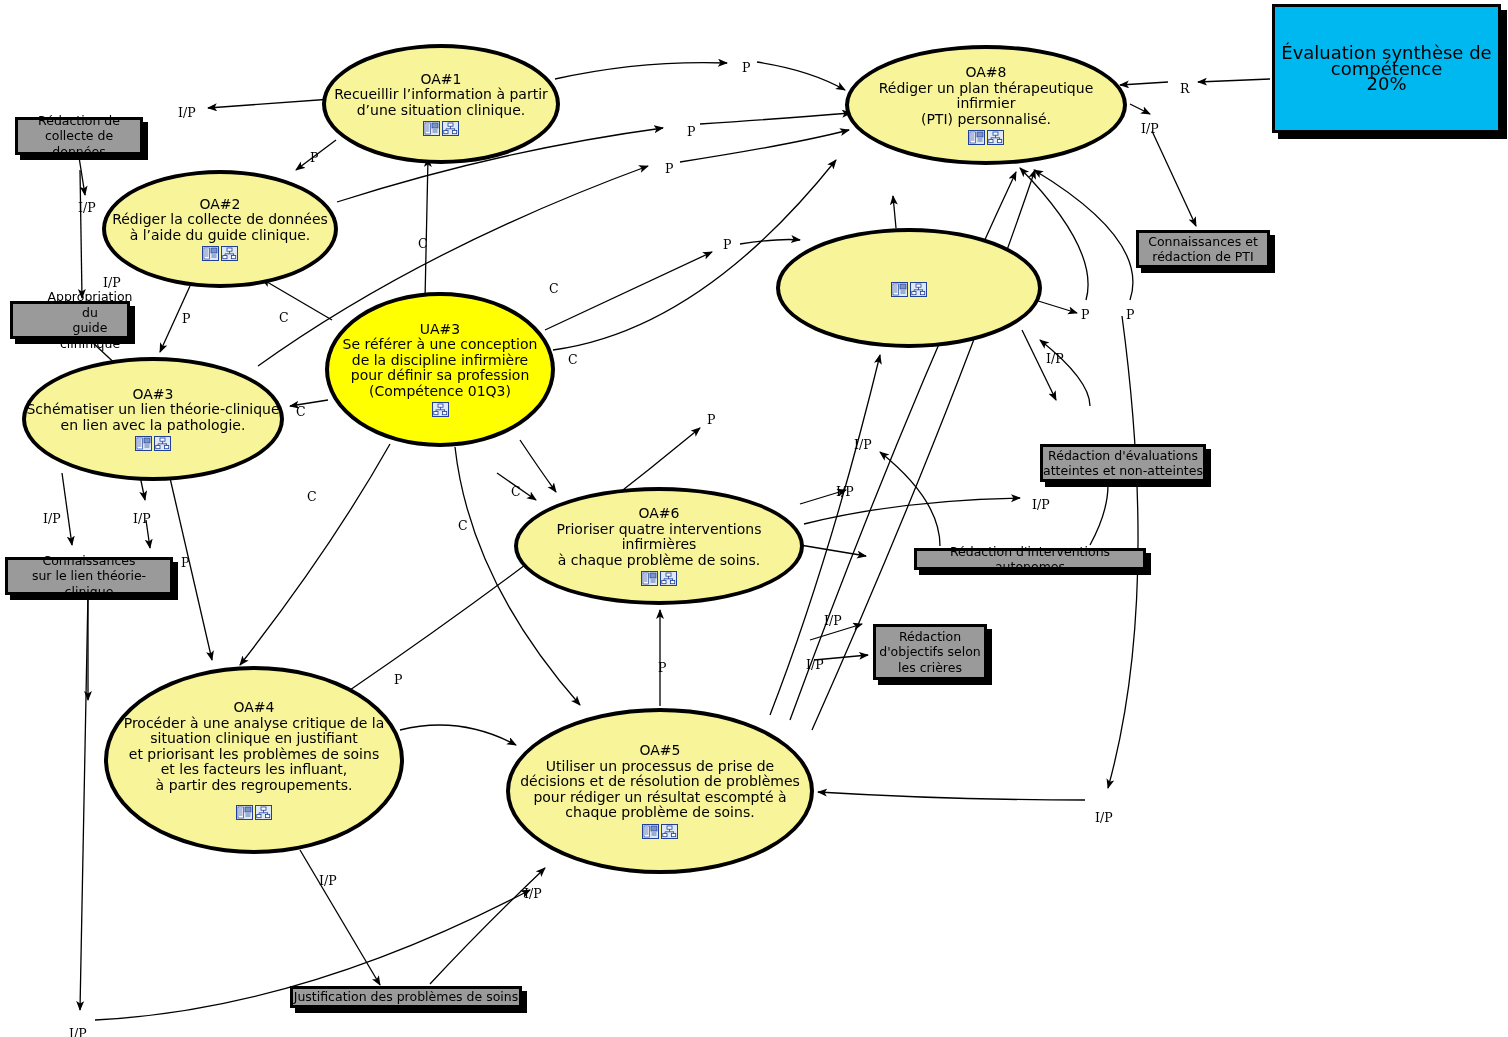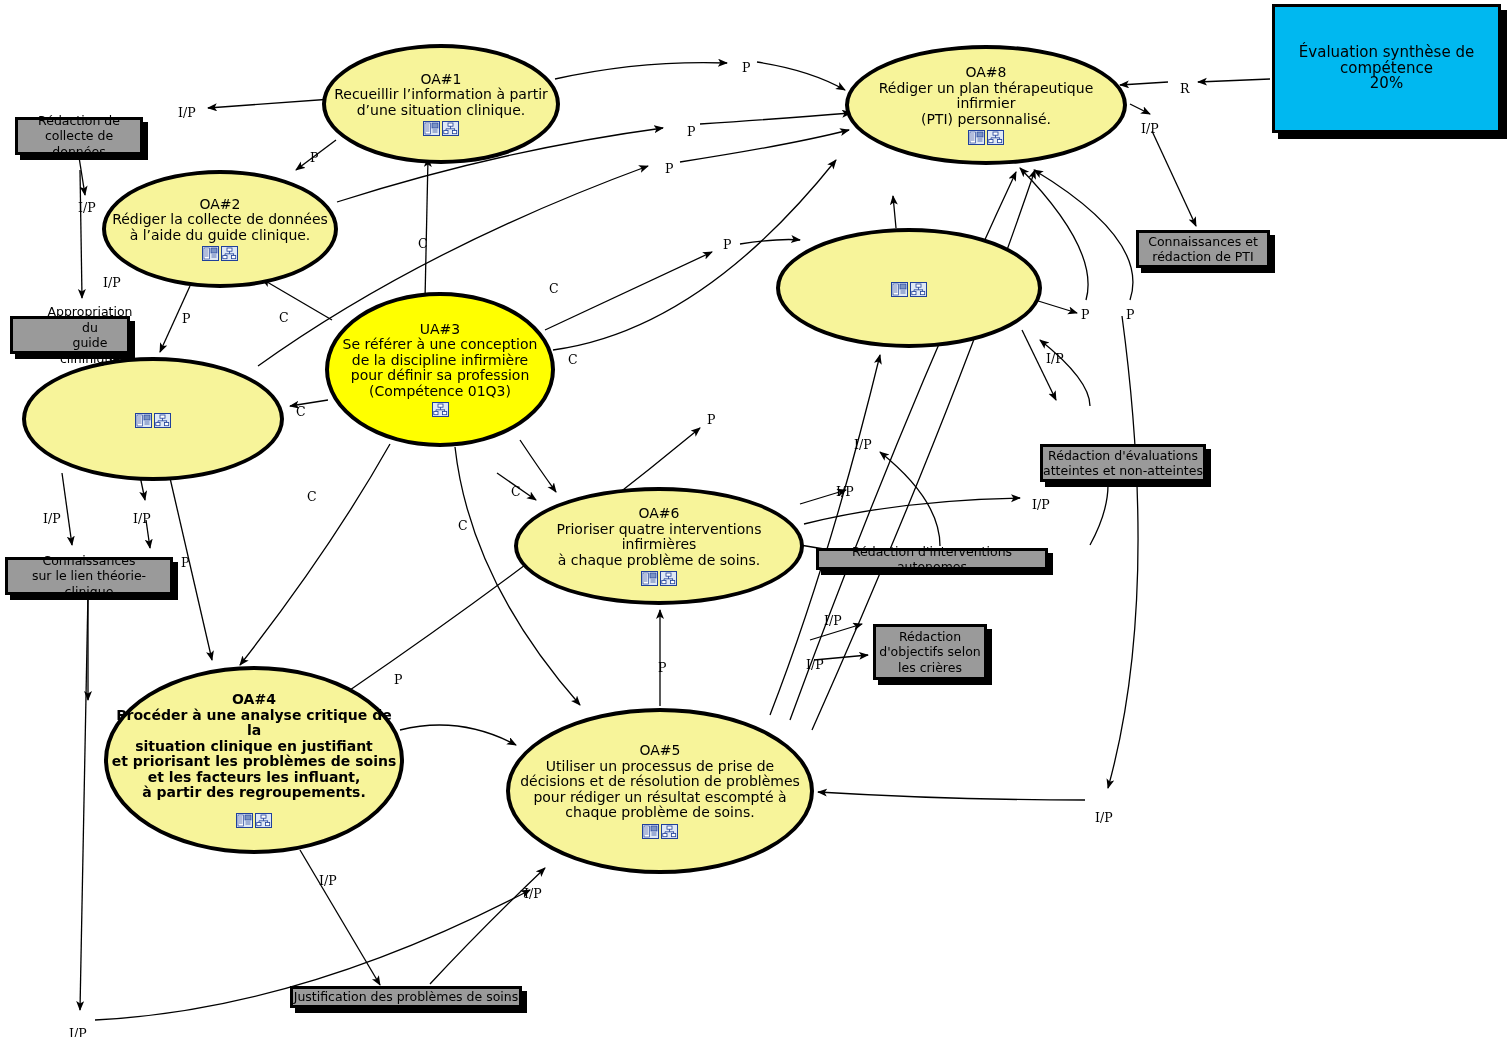--- a/index.html
+++ b/index.html
@@ -8,21 +8,21 @@
   svg#edges{position:absolute;left:0;top:0;width:1508px;height:1037px;}
   .node{position:absolute;box-sizing:border-box;display:flex;flex-direction:column;
         align-items:center;justify-content:center;text-align:center;color:#000;}
   .ellipse{border:4px solid #000;border-radius:50%;background:#f7f49a;}
   .ellipse.ua{background:#ffff00;}
   .node .title{font-size:14px;line-height:15.5px;white-space:pre-line;}
   .icons{margin-top:3px;display:flex;gap:2px;align-items:center;justify-content:center;}
   .gbox{background:#9a9a9a;border:3px solid #000;box-shadow:5px 5px 0 0 #000;
         font-size:12.5px;line-height:15.5px;white-space:pre-line;}
   .cbox{background:#00b8f0;border:3px solid #000;box-shadow:6px 6px 0 0 #000;
-        font-size:15px;line-height:15.5px;white-space:pre-line;}
+        font-size:18px;line-height:15.5px;white-space:pre-line;}
   .elabel{position:absolute;font-size:12.5px;color:#000;font-family:"DejaVu Serif","Liberation Serif",serif;
           white-space:nowrap;}
   .ico{display:inline-block;width:17px;height:15px;}
 </style>
 </head>
 <body>
 
 <div id="diagram">
 
   <svg id="edges" viewBox="0 0 1508 1037">
@@ -171,20 +171,23 @@
             <rect x="0.5" y="0.5" width="16" height="14" fill="#dfe8f5" stroke="#20409a"></rect>
             <rect x="6" y="2" width="5" height="3.2" fill="#fff" stroke="#20409a" stroke-width="0.8"></rect>
             <rect x="1.8" y="9.5" width="4.2" height="3.2" fill="#fff" stroke="#20409a" stroke-width="0.8"></rect>
             <rect x="10.5" y="9.5" width="4.2" height="3.2" fill="#fff" stroke="#20409a" stroke-width="0.8"></rect>
             <path d="M8.5 5.2v2.6M4 7.8h9M4 7.8v1.7M12.6 7.8v1.7" stroke="#20409a" stroke-width="0.8" fill="none"></path>
           </svg></span>
     </div>
   </div>
 
   <div class="node ellipse" style="left:22px;top:357px;width:262px;height:124px;">
+    <div class="title">OA#3
+Schématiser un lien théorie-clinique
+en lien avec la pathologie.</div>
     <div class="icons">
       <span class="ico"><svg viewBox="0 0 17 15">
             <rect x="0.5" y="0.5" width="16" height="14" fill="#dfe8f5" stroke="#20409a"></rect>
             <rect x="2" y="2" width="5.5" height="11" fill="#fff" stroke="#20409a" stroke-width="0.7"></rect>
             <rect x="9" y="2" width="6" height="5" fill="#7a93c4" stroke="#20409a" stroke-width="0.7"></rect>
             <g stroke="#20409a" stroke-width="0.7">
               <path d="M3 4h3.5M3 6h3.5M3 8h3.5M3 10h3.5M9.5 9h5M9.5 11h5"></path>
             </g>
           </svg></span>
       <span class="ico"><svg viewBox="0 0 17 15">
@@ -207,21 +210,21 @@
       <span class="ico"><svg viewBox="0 0 17 15">
             <rect x="0.5" y="0.5" width="16" height="14" fill="#dfe8f5" stroke="#20409a"></rect>
             <rect x="6" y="2" width="5" height="3.2" fill="#fff" stroke="#20409a" stroke-width="0.8"></rect>
             <rect x="1.8" y="9.5" width="4.2" height="3.2" fill="#fff" stroke="#20409a" stroke-width="0.8"></rect>
             <rect x="10.5" y="9.5" width="4.2" height="3.2" fill="#fff" stroke="#20409a" stroke-width="0.8"></rect>
             <path d="M8.5 5.2v2.6M4 7.8h9M4 7.8v1.7M12.6 7.8v1.7" stroke="#20409a" stroke-width="0.8" fill="none"></path>
           </svg></span>
     </div>
   </div>
 
-  <div class="node ellipse" style="left:104px;top:666px;width:300px;height:188px;font-weight:bold;">
+  <div class="node ellipse" style="left:104px;top:666px;width:300px;height:188px;">
     <div class="title">OA#4
 Procéder à une analyse critique de la
 situation clinique en justifiant
 et priorisant les problèmes de soins
 et les facteurs les influant,
 à partir des regroupements.</div>
     <div class="icons" style="margin-top:12px">
       <span class="ico"><svg viewBox="0 0 17 15">
             <rect x="0.5" y="0.5" width="16" height="14" fill="#dfe8f5" stroke="#20409a"></rect>
             <rect x="2" y="2" width="5.5" height="11" fill="#fff" stroke="#20409a" stroke-width="0.7"></rect>
@@ -328,36 +331,36 @@
             <rect x="10.5" y="9.5" width="4.2" height="3.2" fill="#fff" stroke="#20409a" stroke-width="0.8"></rect>
             <path d="M8.5 5.2v2.6M4 7.8h9M4 7.8v1.7M12.6 7.8v1.7" stroke="#20409a" stroke-width="0.8" fill="none"></path>
           </svg></span>
     </div>
   </div>
 
   <div class="node gbox" style="left:15px;top:117px;width:128px;height:38px;">
     <div>Rédaction de
 collecte de données</div>
   </div>
-  <div class="node gbox" style="left:10px;top:316px;width:120px;height:38px;padding-left:40px;">
+  <div class="node gbox" style="left:10px;top:301px;width:120px;height:38px;padding-left:40px;">
     <div>Appropriation du
 guide clininique</div>
   </div>
   <div class="node gbox" style="left:5px;top:557px;width:168px;height:38px;">
     <div>Connaissances
 sur le lien théorie-clinique</div>
   </div>
   <div class="node gbox" style="left:290px;top:986px;width:232px;height:22px;">
     <div>Justification des problèmes de soins</div>
   </div>
   <div class="node gbox" style="left:873px;top:624px;width:114px;height:56px;">
     <div>Rédaction d'objectifs selon
 les crières</div>
   </div>
-  <div class="node gbox" style="left:816px;top:548px;width:232px;height:22px;">
+  <div class="node gbox" style="left:914px;top:548px;width:232px;height:22px;">
     <div>Rédaction d'interventions autonomes</div>
   </div>
   <div class="node gbox" style="left:1040px;top:408px;width:166px;height:38px;margin-top:36px;">
     <div>Rédaction d'évaluations
 atteintes et non-atteintes</div>
   </div>
   <div class="node gbox" style="left:1136px;top:230px;width:134px;height:38px;">
     <div>Connaissances et
 rédaction de PTI</div>
   </div>

